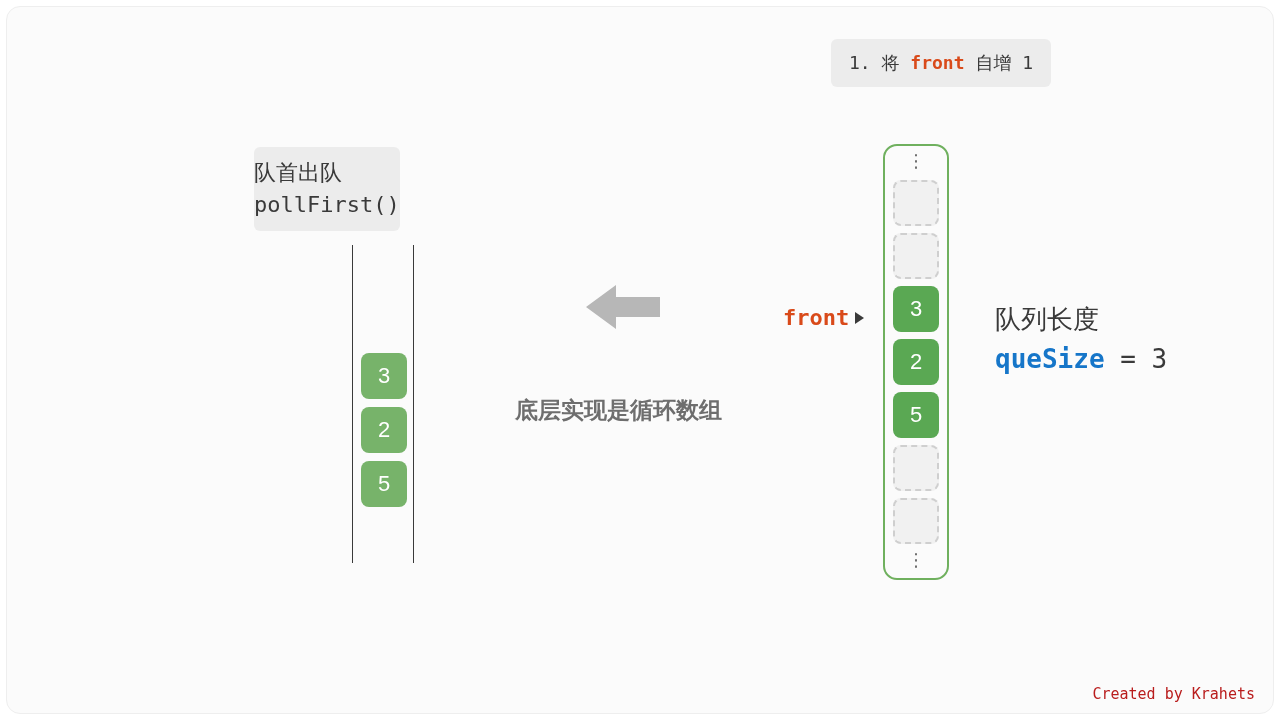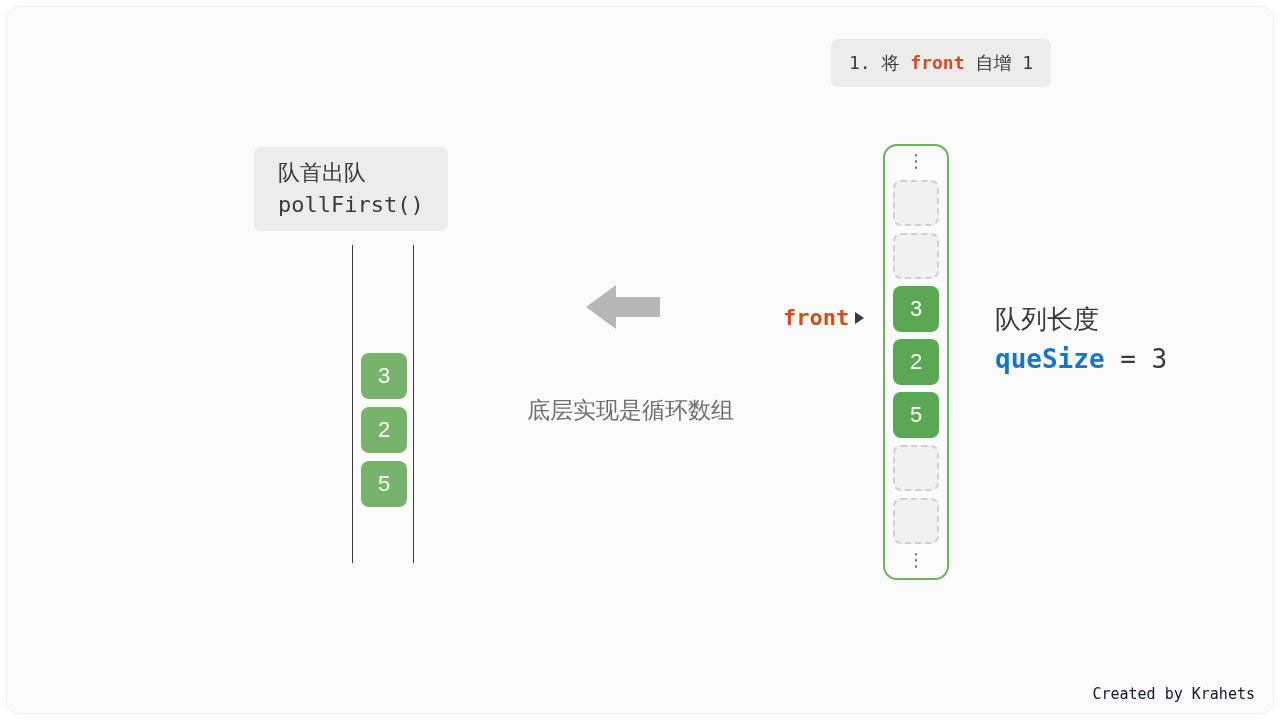--- a/index.html
+++ b/index.html
@@ -16,21 +16,21 @@
     border: 1px solid #eee;
     border-radius: 14px;
   }
   .mono { font-family: "SF Mono", ui-monospace, Menlo, Consolas, monospace; }
 
   
   .label-box {
     position: absolute;
     background: #ececec;
     border-radius: 6px;
-    padding: 10px 24px;
+    padding: 10px 0;
     font-size: 22px;
     line-height: 1.45;
     color: #3a3a3a;
   }
   .poll-box { left: 247px; top: 140px; }
 
   
   .steps-box {
     position: absolute;
     left: 780px; top: 32px;
@@ -69,25 +69,25 @@
   
   .arrow {
     position: absolute;
     left: 579px; top: 272px;
     color: #b7b7b7;
   }
 
   
   .caption {
     position: absolute;
-    left: 520px; top: 385px;
+    left: 508px; top: 385px;
     font-size: 23px;
     line-height: 1.6;
     color: #6e6e6e;
-    font-weight: 400;
+    font-weight: 700;
   }
 
   
   .ring {
     position: absolute;
     left: 876px; top: 137px;
     width: 66px;
     border: 2px solid #6fb05e;
     border-radius: 14px;
     padding: 6px 8px 6px 8px;
@@ -129,21 +129,21 @@
     left: 988px; top: 292px;
     font-size: 26px;
     line-height: 1.55;
     color: #3a3a3a;
   }
 
   .credit {
     position: absolute;
     right: 18px; bottom: 10px;
     font-size: 15px;
-    color: #0f172a;
+    color: #b91c1c;
     font-family: ui-monospace, Menlo, Consolas, monospace;
   }
 </style>
 </head>
 <body>
 
 <div class="canvas">
 
   <div class="label-box poll-box">
     <div>队首出队</div>

